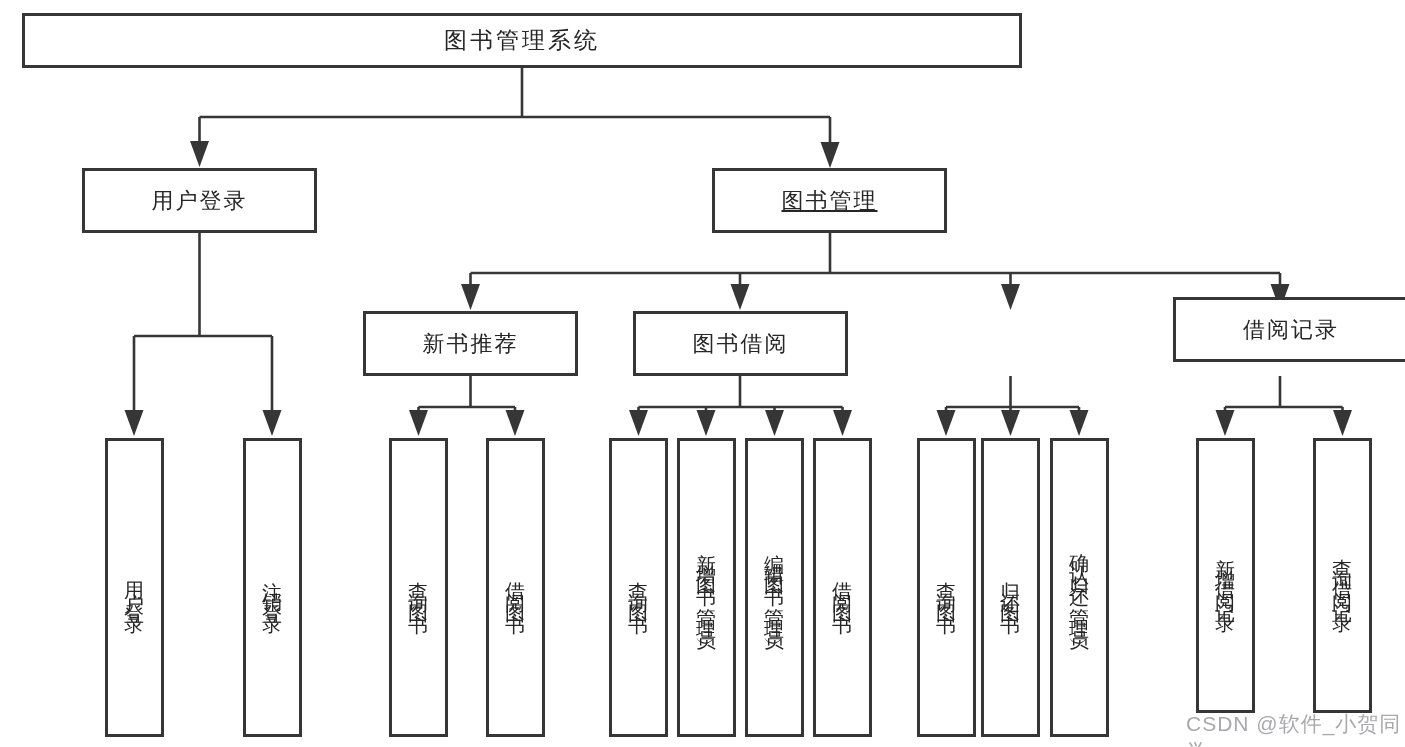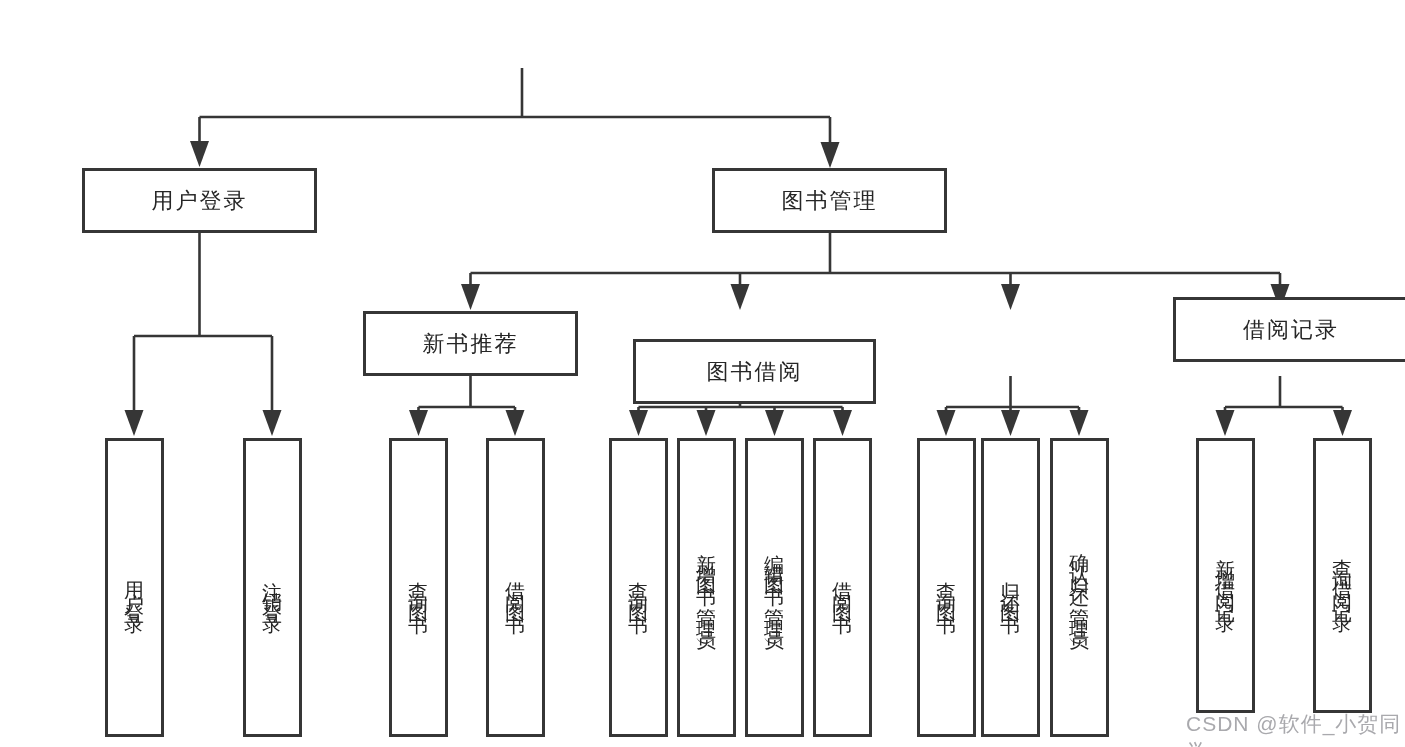--- a/index.html
+++ b/index.html
@@ -101,26 +101,27 @@
     <polygon points="696.5,410 715.5,410 706,436"></polygon>
     <polygon points="765,410 784,410 774.5,436"></polygon>
     <polygon points="833,410 852,410 842.5,436"></polygon>
     <polygon points="936.5,410 955.5,410 946,436"></polygon>
     <polygon points="1001,410 1020,410 1010.5,436"></polygon>
     <polygon points="1069.5,410 1088.5,410 1079,436"></polygon>
     <polygon points="1215.5,410 1234.5,410 1225,436"></polygon>
     <polygon points="1333,410 1352,410 1342.5,436"></polygon>
   </svg>
 
+  <div class="node h root" style="left:22px;top:13px;width:1000px;height:55px;">图书管理系统</div>
 
   <div class="node h" style="left:82px;top:168px;width:235px;height:65px;">用户登录</div>
-  <div class="node h" style="left:712px;top:168px;width:235px;height:65px;">图书管理</div>
+  <div class="node h" style="left:712px;top:168px;width:235px;height:65px;text-decoration:underline;">图书管理</div>
 
   <div class="node h" style="left:363px;top:311px;width:215px;height:65px;">新书推荐</div>
-  <div class="node h" style="left:633px;top:311px;width:243px;height:65px;margin-top:28px;">图书借阅</div>
+  <div class="node h" style="left:633px;top:311px;width:215px;height:65px;">图书借阅</div>
   <div class="node h" style="left:1173px;top:297px;width:236px;height:65px;">借阅记录</div>
 
   <div class="node v" style="left:105px;top:438px;width:59px;height:299px;">用户登录</div>
   <div class="node v" style="left:243px;top:438px;width:59px;height:299px;">注销登录</div>
 
   <div class="node v" style="left:389px;top:438px;width:59px;height:299px;">查询图书</div>
   <div class="node v" style="left:486px;top:438px;width:59px;height:299px;">借阅图书</div>
 
   <div class="node v" style="left:609px;top:438px;width:59px;height:299px;">查询图书</div>
   <div class="node v" style="left:677px;top:438px;width:59px;height:299px;">新增图书（管理员）</div>

